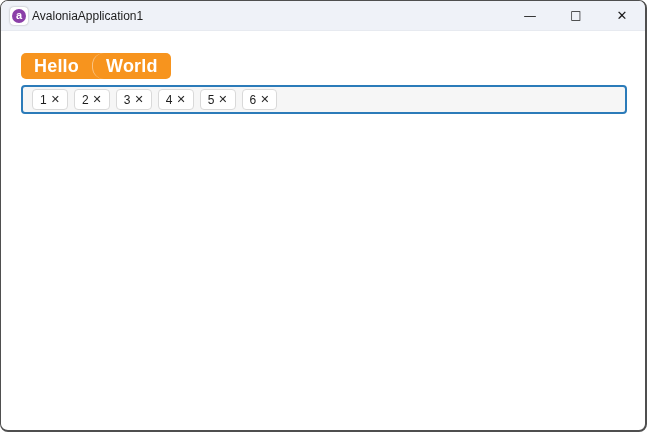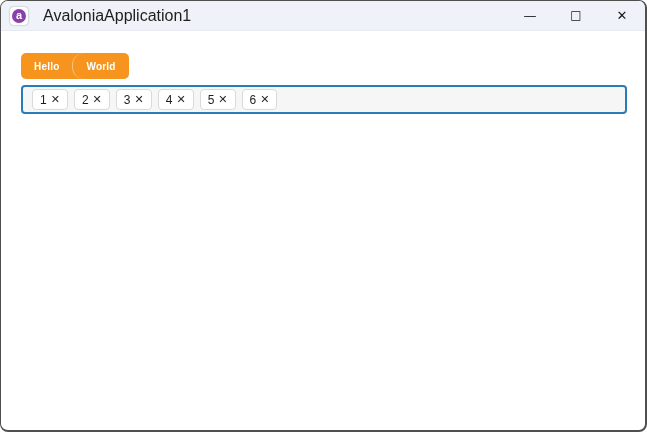--- a/index.html
+++ b/index.html
@@ -29,21 +29,21 @@
     flex: 0 0 auto;
   }
   .app-logo {
     width: 14px; height: 14px; border-radius: 50%;
     background: var(--avalonia-purple, #8b3fa8);
     color: #ffffff; font-size: 11px; font-weight: bold;
     display: flex; align-items: center; justify-content: center;
     line-height: 1; padding-bottom: 1px;
   }
   .title-text {
-    margin-left: 15px; font-size: 16px; color: var(--text-dark, #1d1d1d);
+    margin-left: 4px; font-size: 12px; color: var(--text-dark, #1d1d1d);
     white-space: nowrap;
   }
   .window-controls { margin-left: auto; display: flex; height: 30px; }
   .win-btn {
     width: 46px; height: 30px; display: flex; align-items: center;
     justify-content: center; color: #171717; background: transparent;
     border: none; padding: 0; font-family: "DejaVu Sans", sans-serif;
   }
   .win-btn.minimize { font-size: 13px; }
   .win-btn.maximize { font-size: 12px; padding-bottom: 1px; }
@@ -51,21 +51,21 @@
 
   
   .tabstrip {
     position: absolute; left: 20px; top: 52px; height: 26px;
     display: inline-flex; align-items: stretch;
     background: var(--tab-orange, #F7941E);
     border-radius: 5px; overflow: hidden;
   }
   .tab {
     display: flex; align-items: center; padding: 12px 13px;
-    color: #ffffff; font-weight: bold; font-size: 10px;
+    color: #ffffff; font-weight: bold; font-size: 18px;
     letter-spacing: 0.2px; white-space: nowrap;
   }
   .tab + .tab { border-left: 1px solid rgba(255,255,255,0.45); border-radius: 12px; }
 
   
   .tagsbox {
     position: absolute; left: 20px; top: 84px;
     width: 606px; height: 29px;
     border: 2px solid var(--tagsbox-border, #2B7BB9);
     border-radius: 4px;

